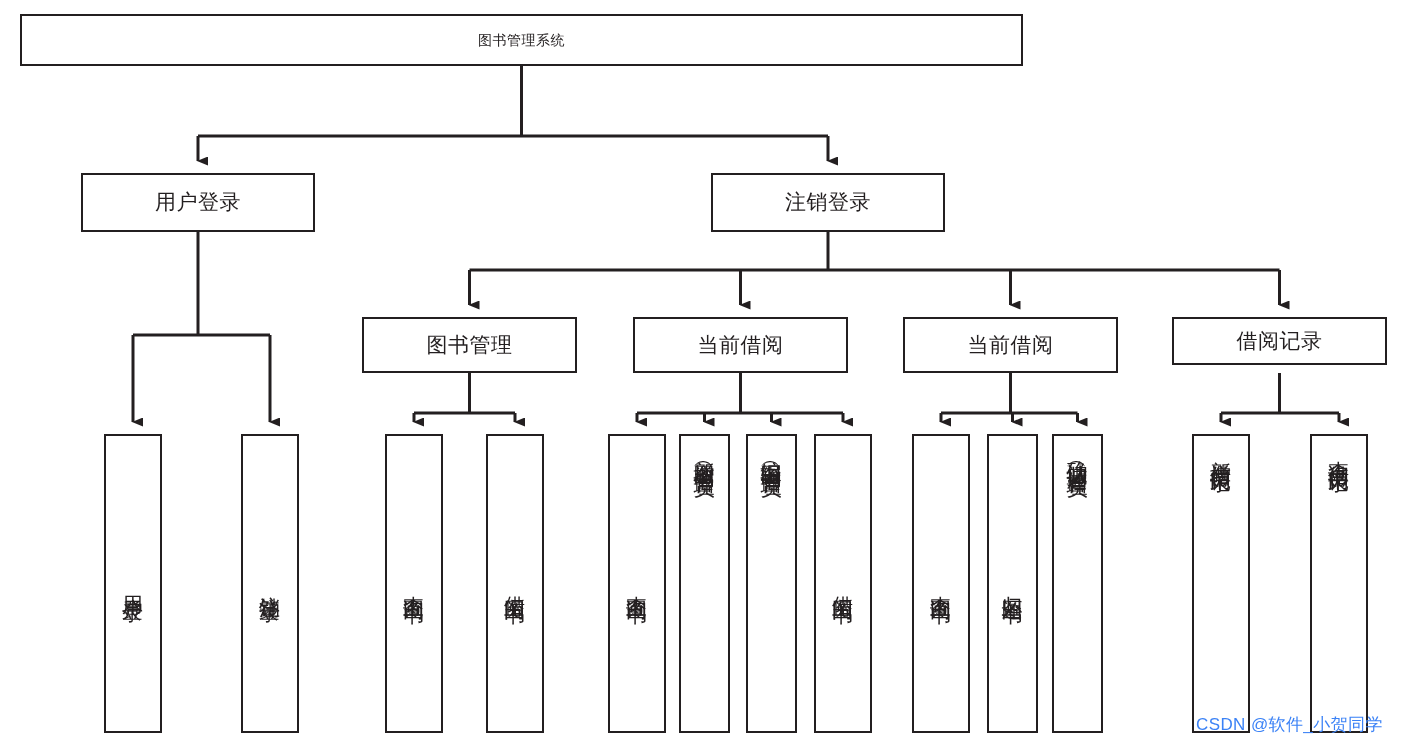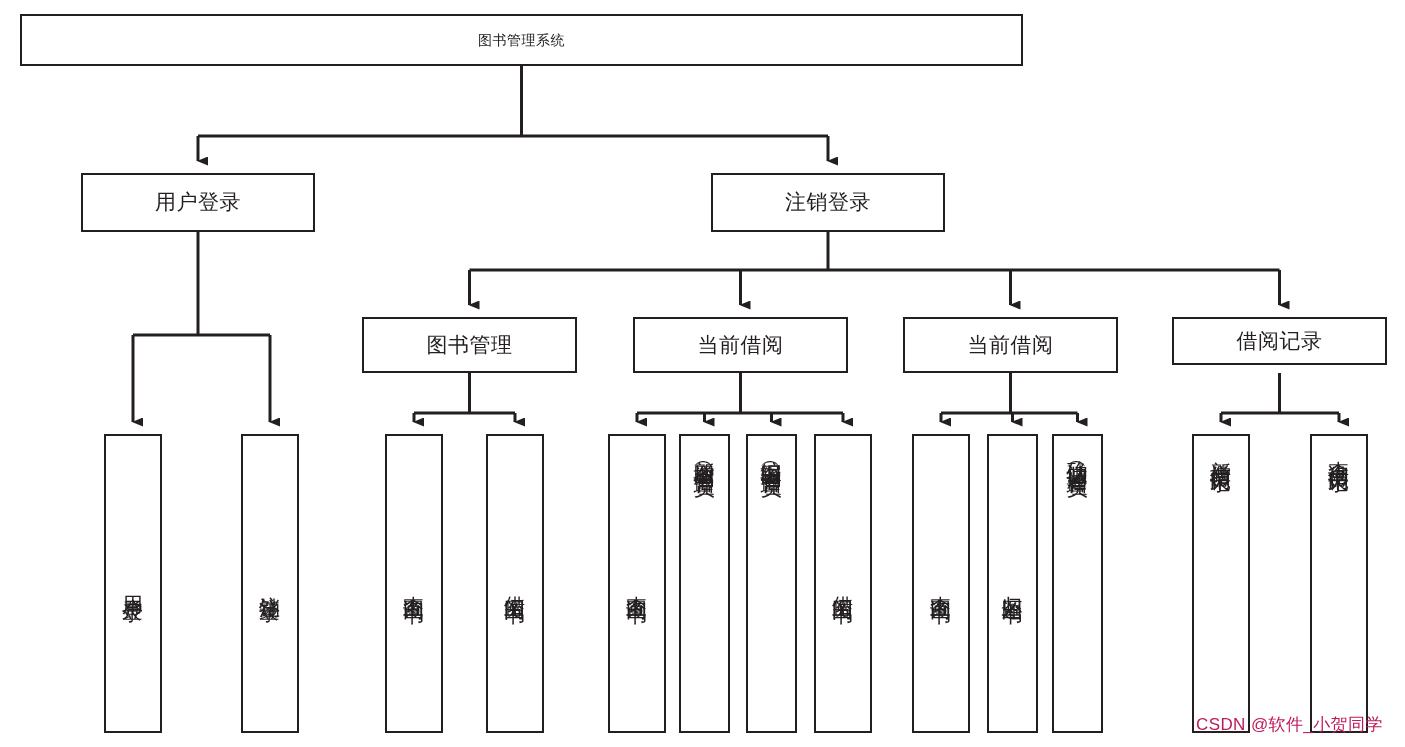--- a/index.html
+++ b/index.html
@@ -58,21 +58,21 @@
     font-size: 21px;
     letter-spacing: 2.5px;
     line-height: 1;
   }
   .node.vertical.centered {
     align-items: center;
     padding-top: 0;
   }
   .watermark {
     position: absolute;
-    color: #be185d;
+    color: #3b82f6;
     font-size: 17px;
     letter-spacing: 0.4px;
     white-space: pre;
     pointer-events: none;
   }
 </style>
 </head>
 <body>
 
 <div id="diagram-root">

